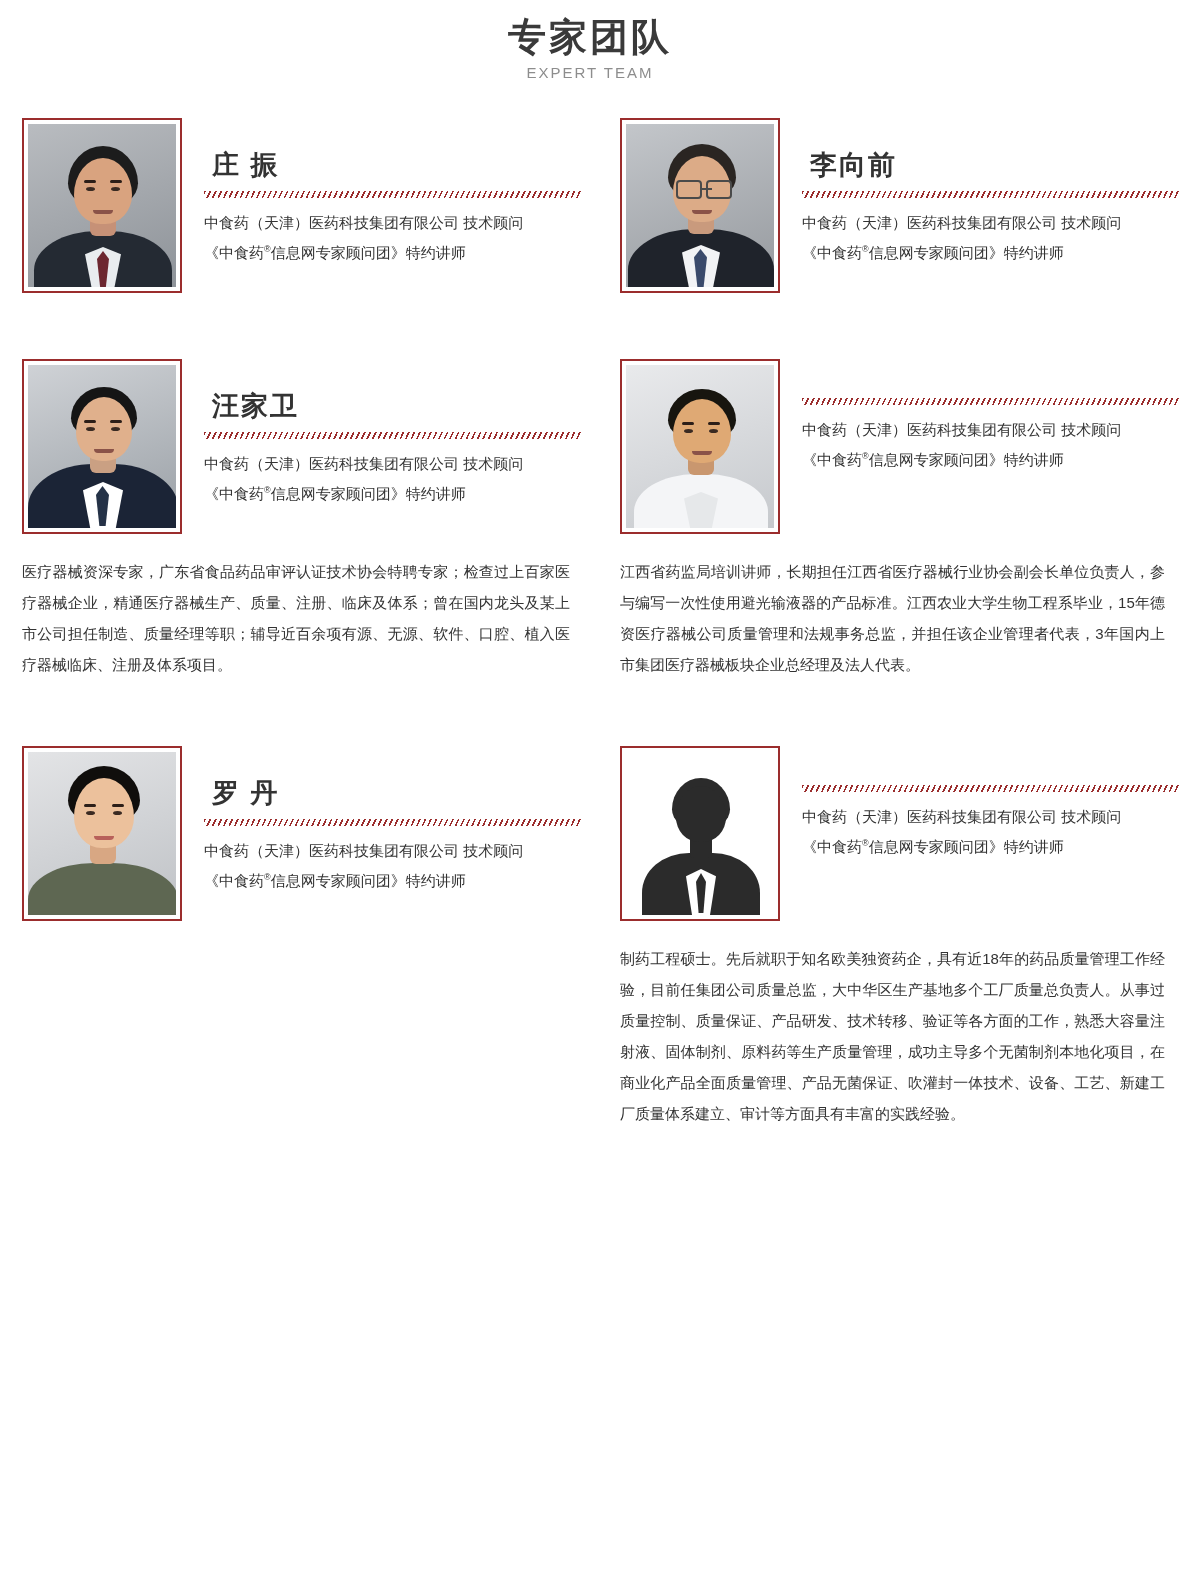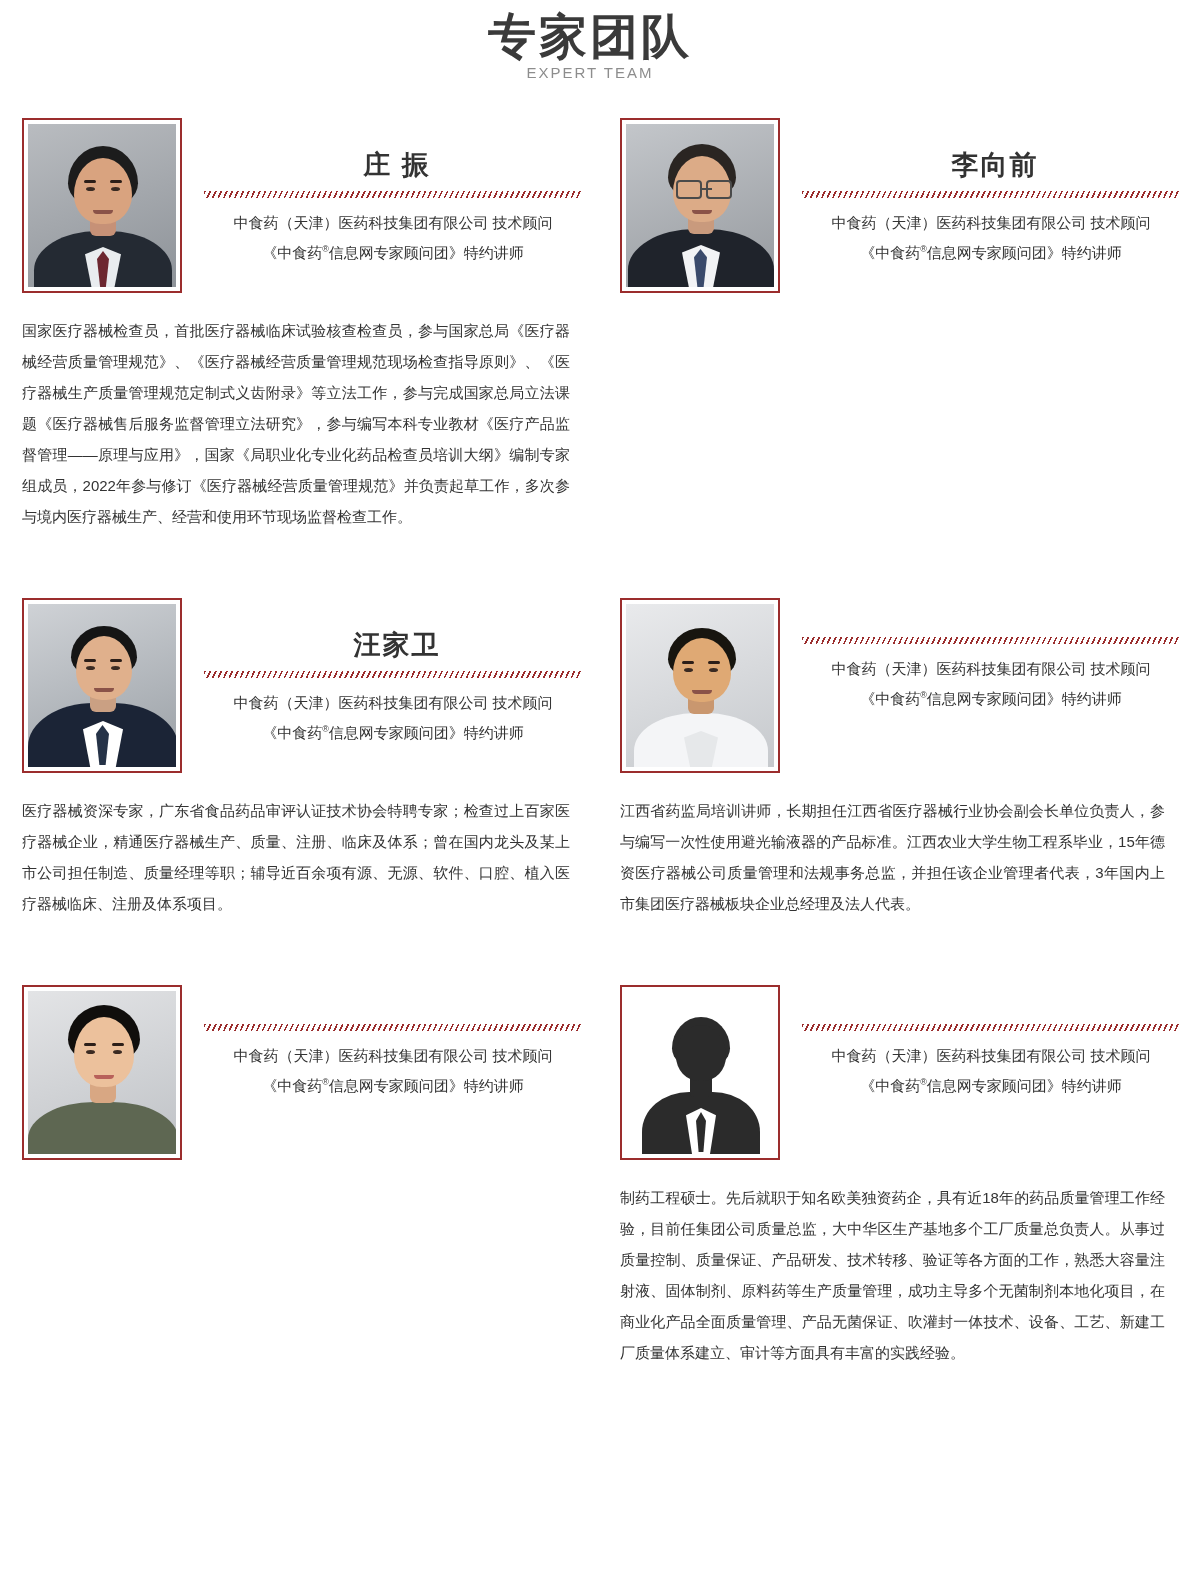--- a/index.html
+++ b/index.html
@@ -18,21 +18,21 @@
     width: 1180px;
     position: relative;
     padding: 0;
   }
   
   .header {
     text-align: center;
     padding-top: 14px;
   }
   .header-title-cn {
-    font-size: 48px;
+    font-size: 38px;
     font-weight: 700;
     color: #3a3a3a;
     letter-spacing: 3px;
     line-height: 46px;
   }
   .header-title-en {
     font-size: 15px;
     color: #8d8d8d;
     letter-spacing: 2px;
     line-height: 22px;
@@ -68,21 +68,20 @@
     width: 100%;
     height: 100%;
     overflow: hidden;
     position: relative;
     background: #cfd3d8;
   }
   .info {
     padding-left: 22px;
     padding-top: 30px;
     flex: 1 1 auto;
-    text-align: center;
   }
   .name {
     font-size: 27px;
     font-weight: 700;
     color: #333333;
     letter-spacing: 2px;
     line-height: 34px;
     padding-left: 8px;
   }
   .divider {
@@ -168,21 +167,20 @@
             <div class="p-mouth" style="left:65px;top:86px;"></div>
           </div>
         </div>
         <div class="info">
           <div class="name">庄 振</div>
           <div class="divider"></div>
           <div class="role-line">中食药（天津）医药科技集团有限公司  技术顾问</div>
           <div class="role-line"><span>《中食药</span><sup>®</sup><span>信息网专家顾问团》特约讲师</span></div>
         </div>
       </div>
-      <div class="bio">国家医疗器械检查员，首批医疗器械临床试验核查检查员，参与国家总局《医疗器械经营质量管理规范》、《医疗器械经营质量管理规范现场检查指导原则》、《医疗器械生产质量管理规范定制式义齿附录》等立法工作，参与完成国家总局立法课题《医疗器械售后服务监督管理立法研究》，参与编写本科专业教材《医疗产品监督管理——原理与应用》，国家《局职业化专业化药品检查员培训大纲》编制专家组成员，2022年参与修订《医疗器械经营质量管理规范》并负责起草工作，多次参与境内医疗器械生产、经营和使用环节现场监督检查工作。</div>
     </div>
 
     <div class="card right">
       <div class="card-top">
         <div class="photo-frame">
           <div class="photo">
             <div class="p-bg" style="background:linear-gradient(160deg,#c3c6ca,#969a9f);"></div>
             <div class="p-body" style="left:2px;bottom:0;width:146px;height:58px;background:#1f232b;border-radius:46% 46% 0 0 / 70% 70% 0 0;"></div>
             <div class="p-shirt" style="left:56px;bottom:0;width:38px;height:42px;background:#f2f3f5;clip-path:polygon(50% 0,100% 18%,82% 100%,18% 100%,0 18%);"></div>
             <div class="p-tie" style="left:68px;bottom:0;width:13px;height:38px;background:#3a4a6b;clip-path:polygon(50% 0,100% 22%,74% 100%,26% 100%,0 22%);"></div>
@@ -268,20 +266,21 @@
             <div class="p-hair" style="left:40px;top:14px;width:72px;height:58px;background:#100e0c;"></div>
             <div class="p-face" style="left:46px;top:26px;width:60px;height:70px;background:#ecc19c;"></div>
             <div class="p-brow" style="left:56px;top:52px;"></div>
             <div class="p-brow" style="left:84px;top:52px;"></div>
             <div class="p-eye" style="left:58px;top:59px;"></div>
             <div class="p-eye" style="left:85px;top:59px;"></div>
             <div class="p-mouth" style="left:66px;top:84px;background:#b8615a;"></div>
           </div>
         </div>
         <div class="info">
+          <div class="name">罗 丹</div>
           <div class="divider"></div>
           <div class="role-line">中食药（天津）医药科技集团有限公司  技术顾问</div>
           <div class="role-line"><span>《中食药</span><sup>®</sup><span>信息网专家顾问团》特约讲师</span></div>
         </div>
       </div>
     </div>
 
     <div class="card right">
       <div class="card-top">
         <div class="photo-frame">

